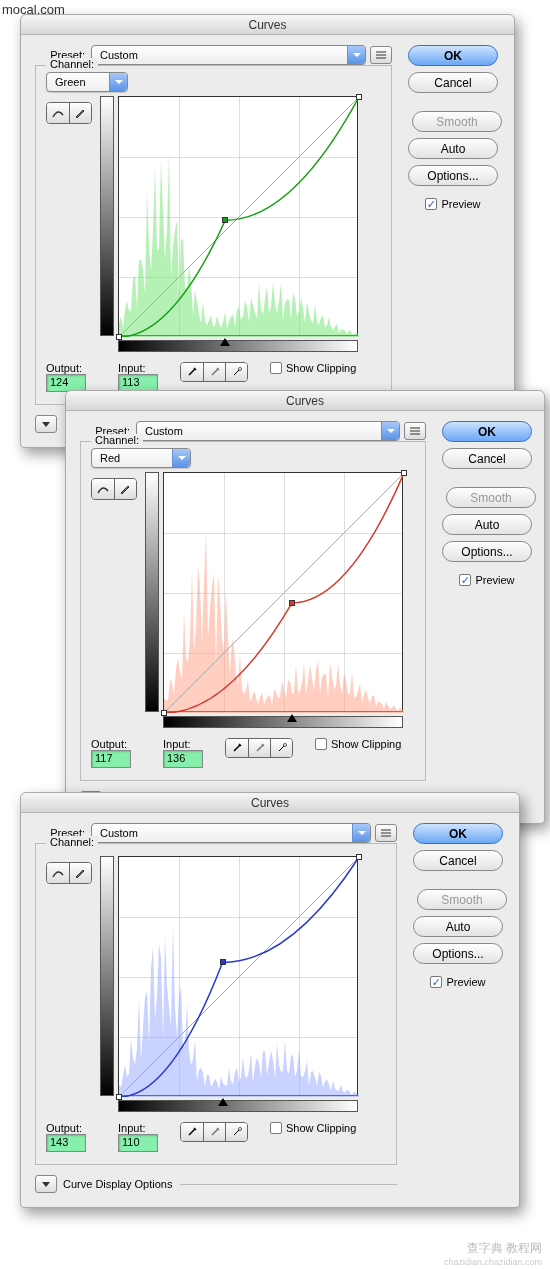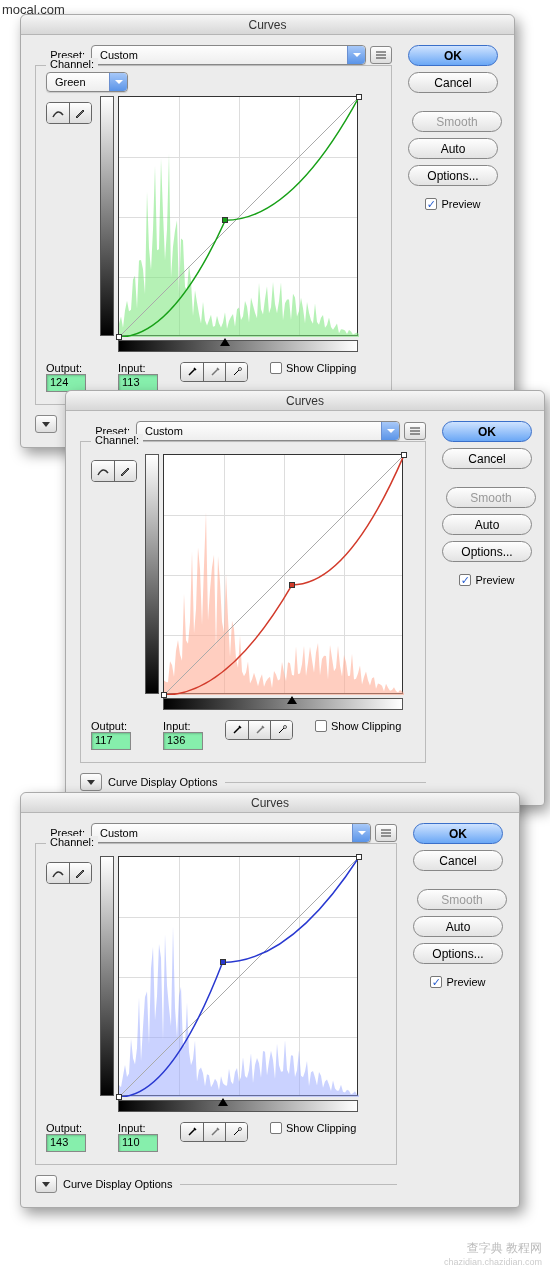--- a/index.html
+++ b/index.html
@@ -261,20 +261,26 @@
          <span class="icon-btn">
            <svg width="12" height="10">
                 <line x1="1" y1="2" x2="11" y2="2" stroke="#333"></line>
                 <line x1="1" y1="5" x2="11" y2="5" stroke="#333"></line>
                 <line x1="1" y1="8" x2="11" y2="8" stroke="#333"></line>
               </svg>
          </span>
        </div>
        <div class="fieldset">
          <span class="legend">Channel:</span>
+         <div class="row" style="margin-top:-2px">
+           <div class="select" style="width:100px">
+             <span>Red</span>
+             <span class="arrow"></span>
+           </div>
+         </div>
          <div class="grapharea">
            <div style="display:flex;flex-direction:column;">
              <div class="tool-pair">
                <span>
                     <svg width="14" height="12">
                       <path d="M2 10 Q7 1 12 8" stroke="#333" fill="none" stroke-width="1.5"></path>
                     </svg>
                   </span>
                <span>
                     <svg width="12" height="12">

